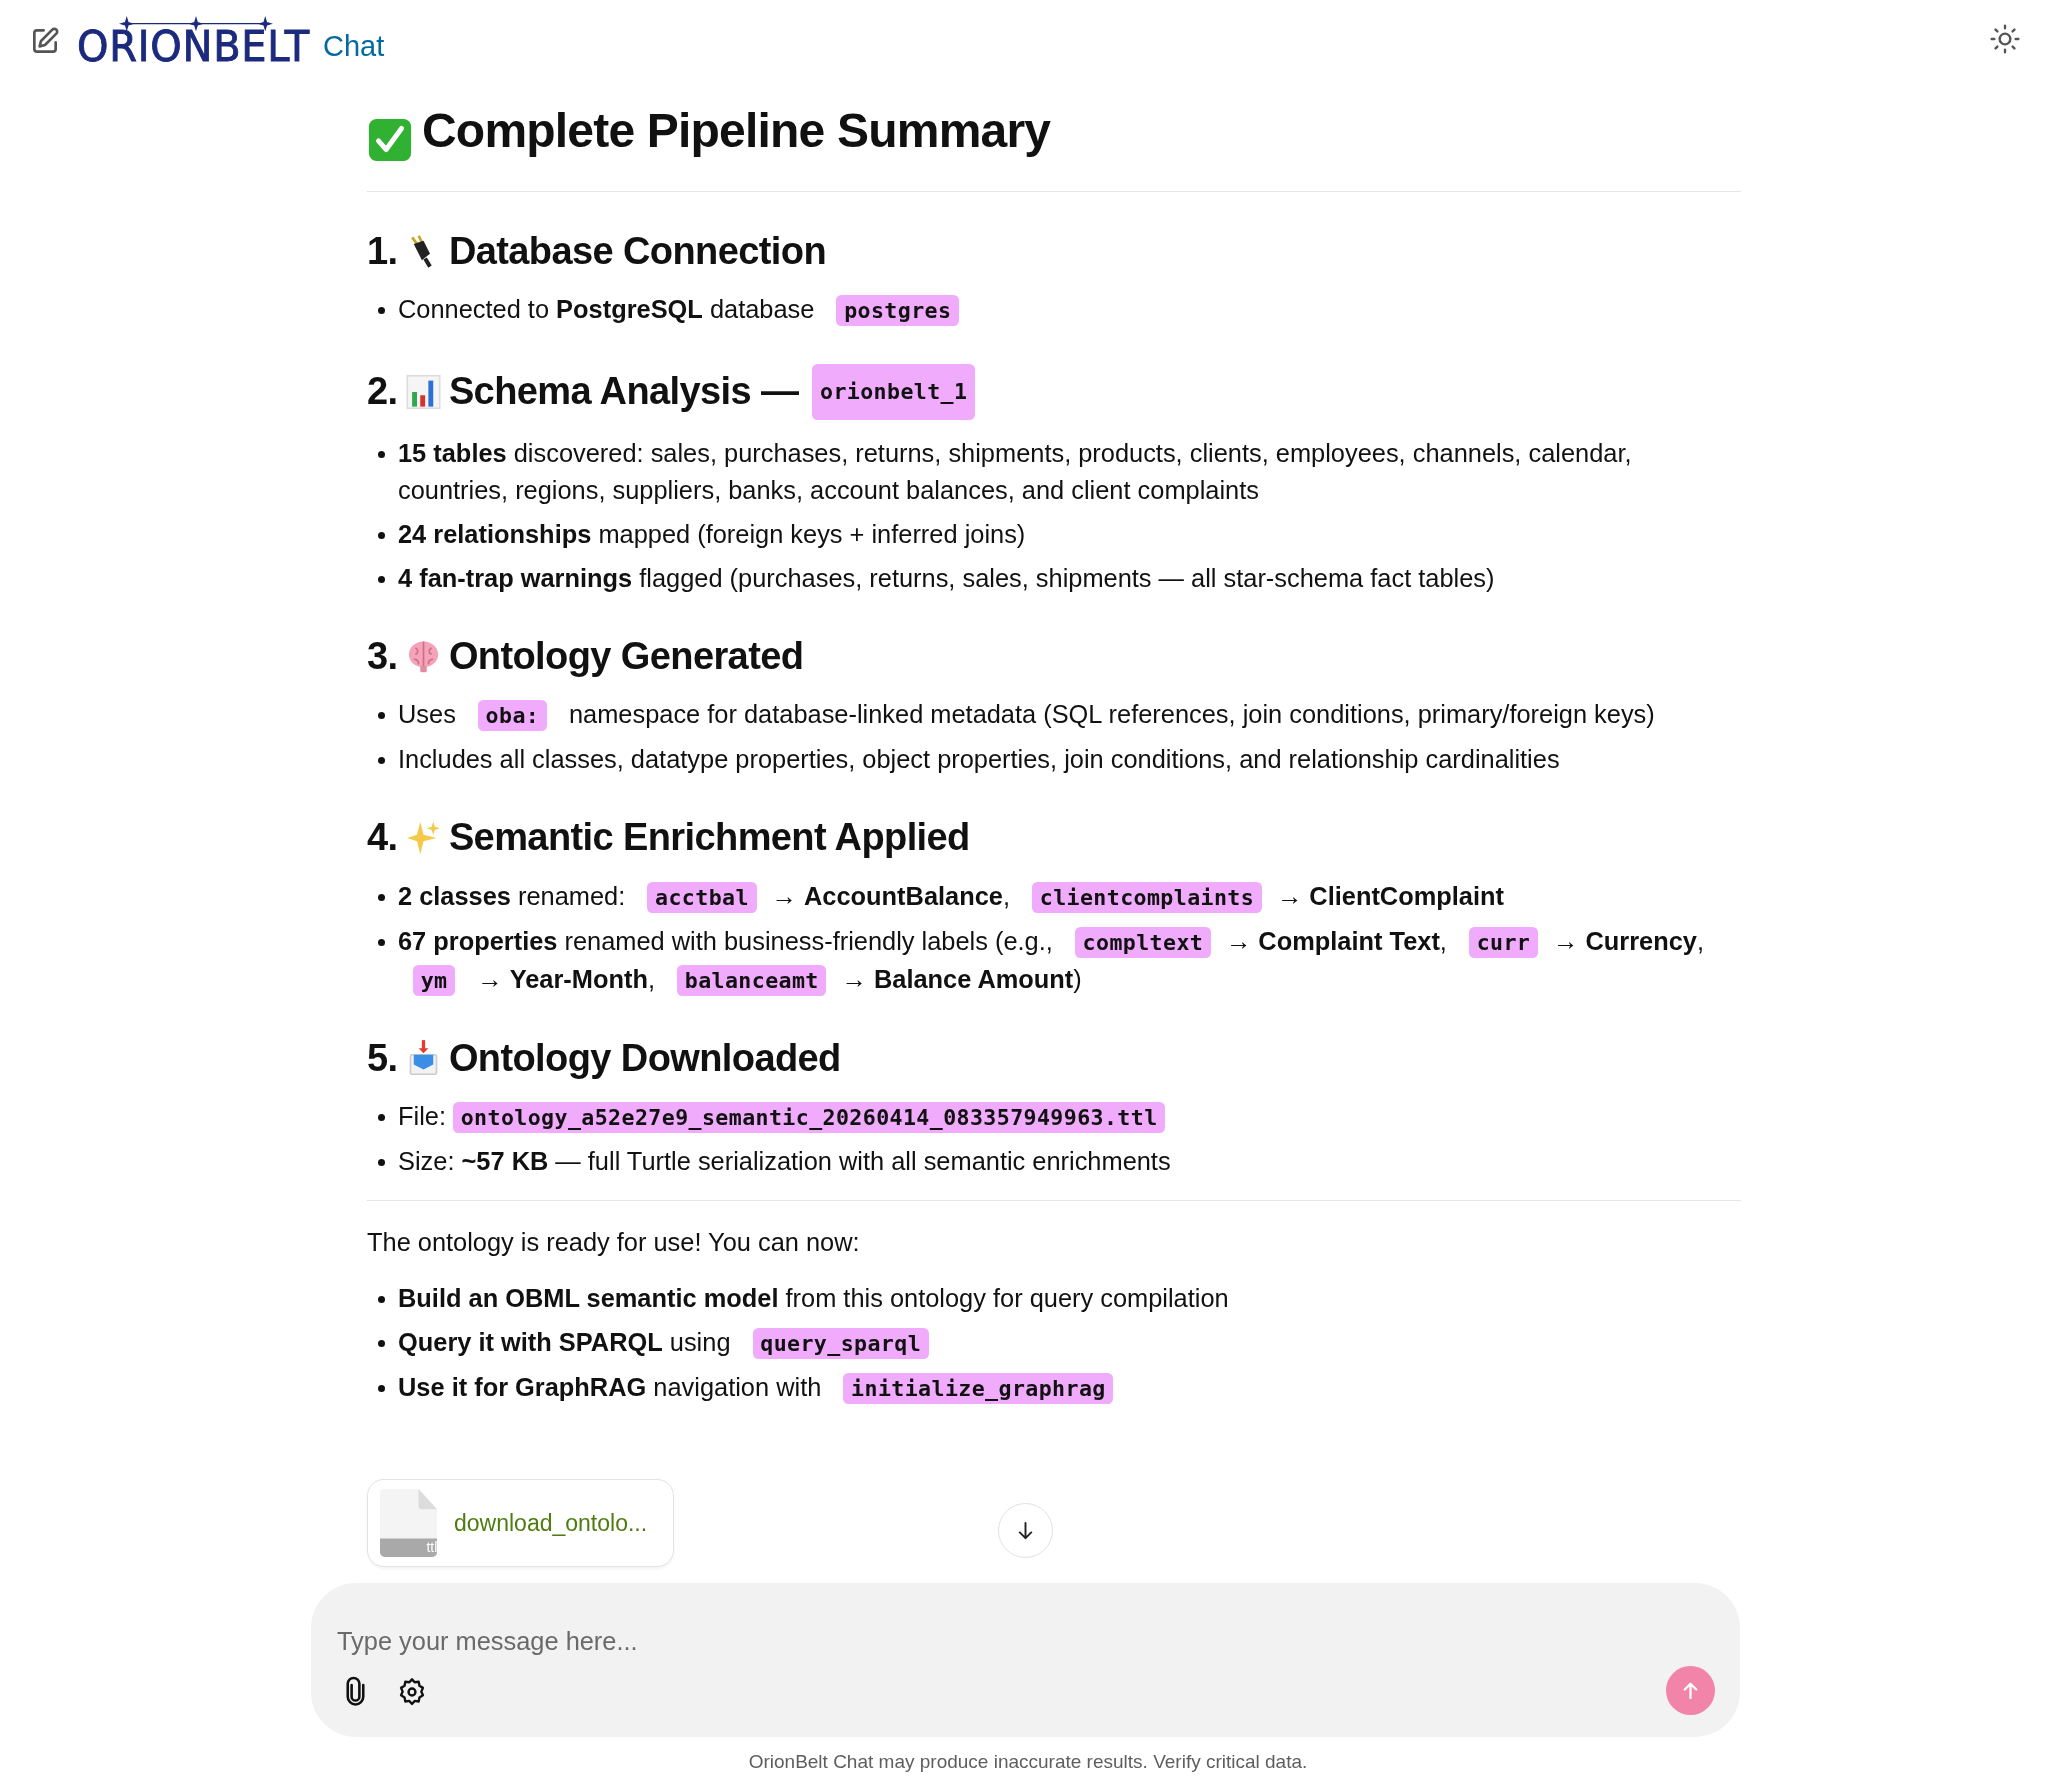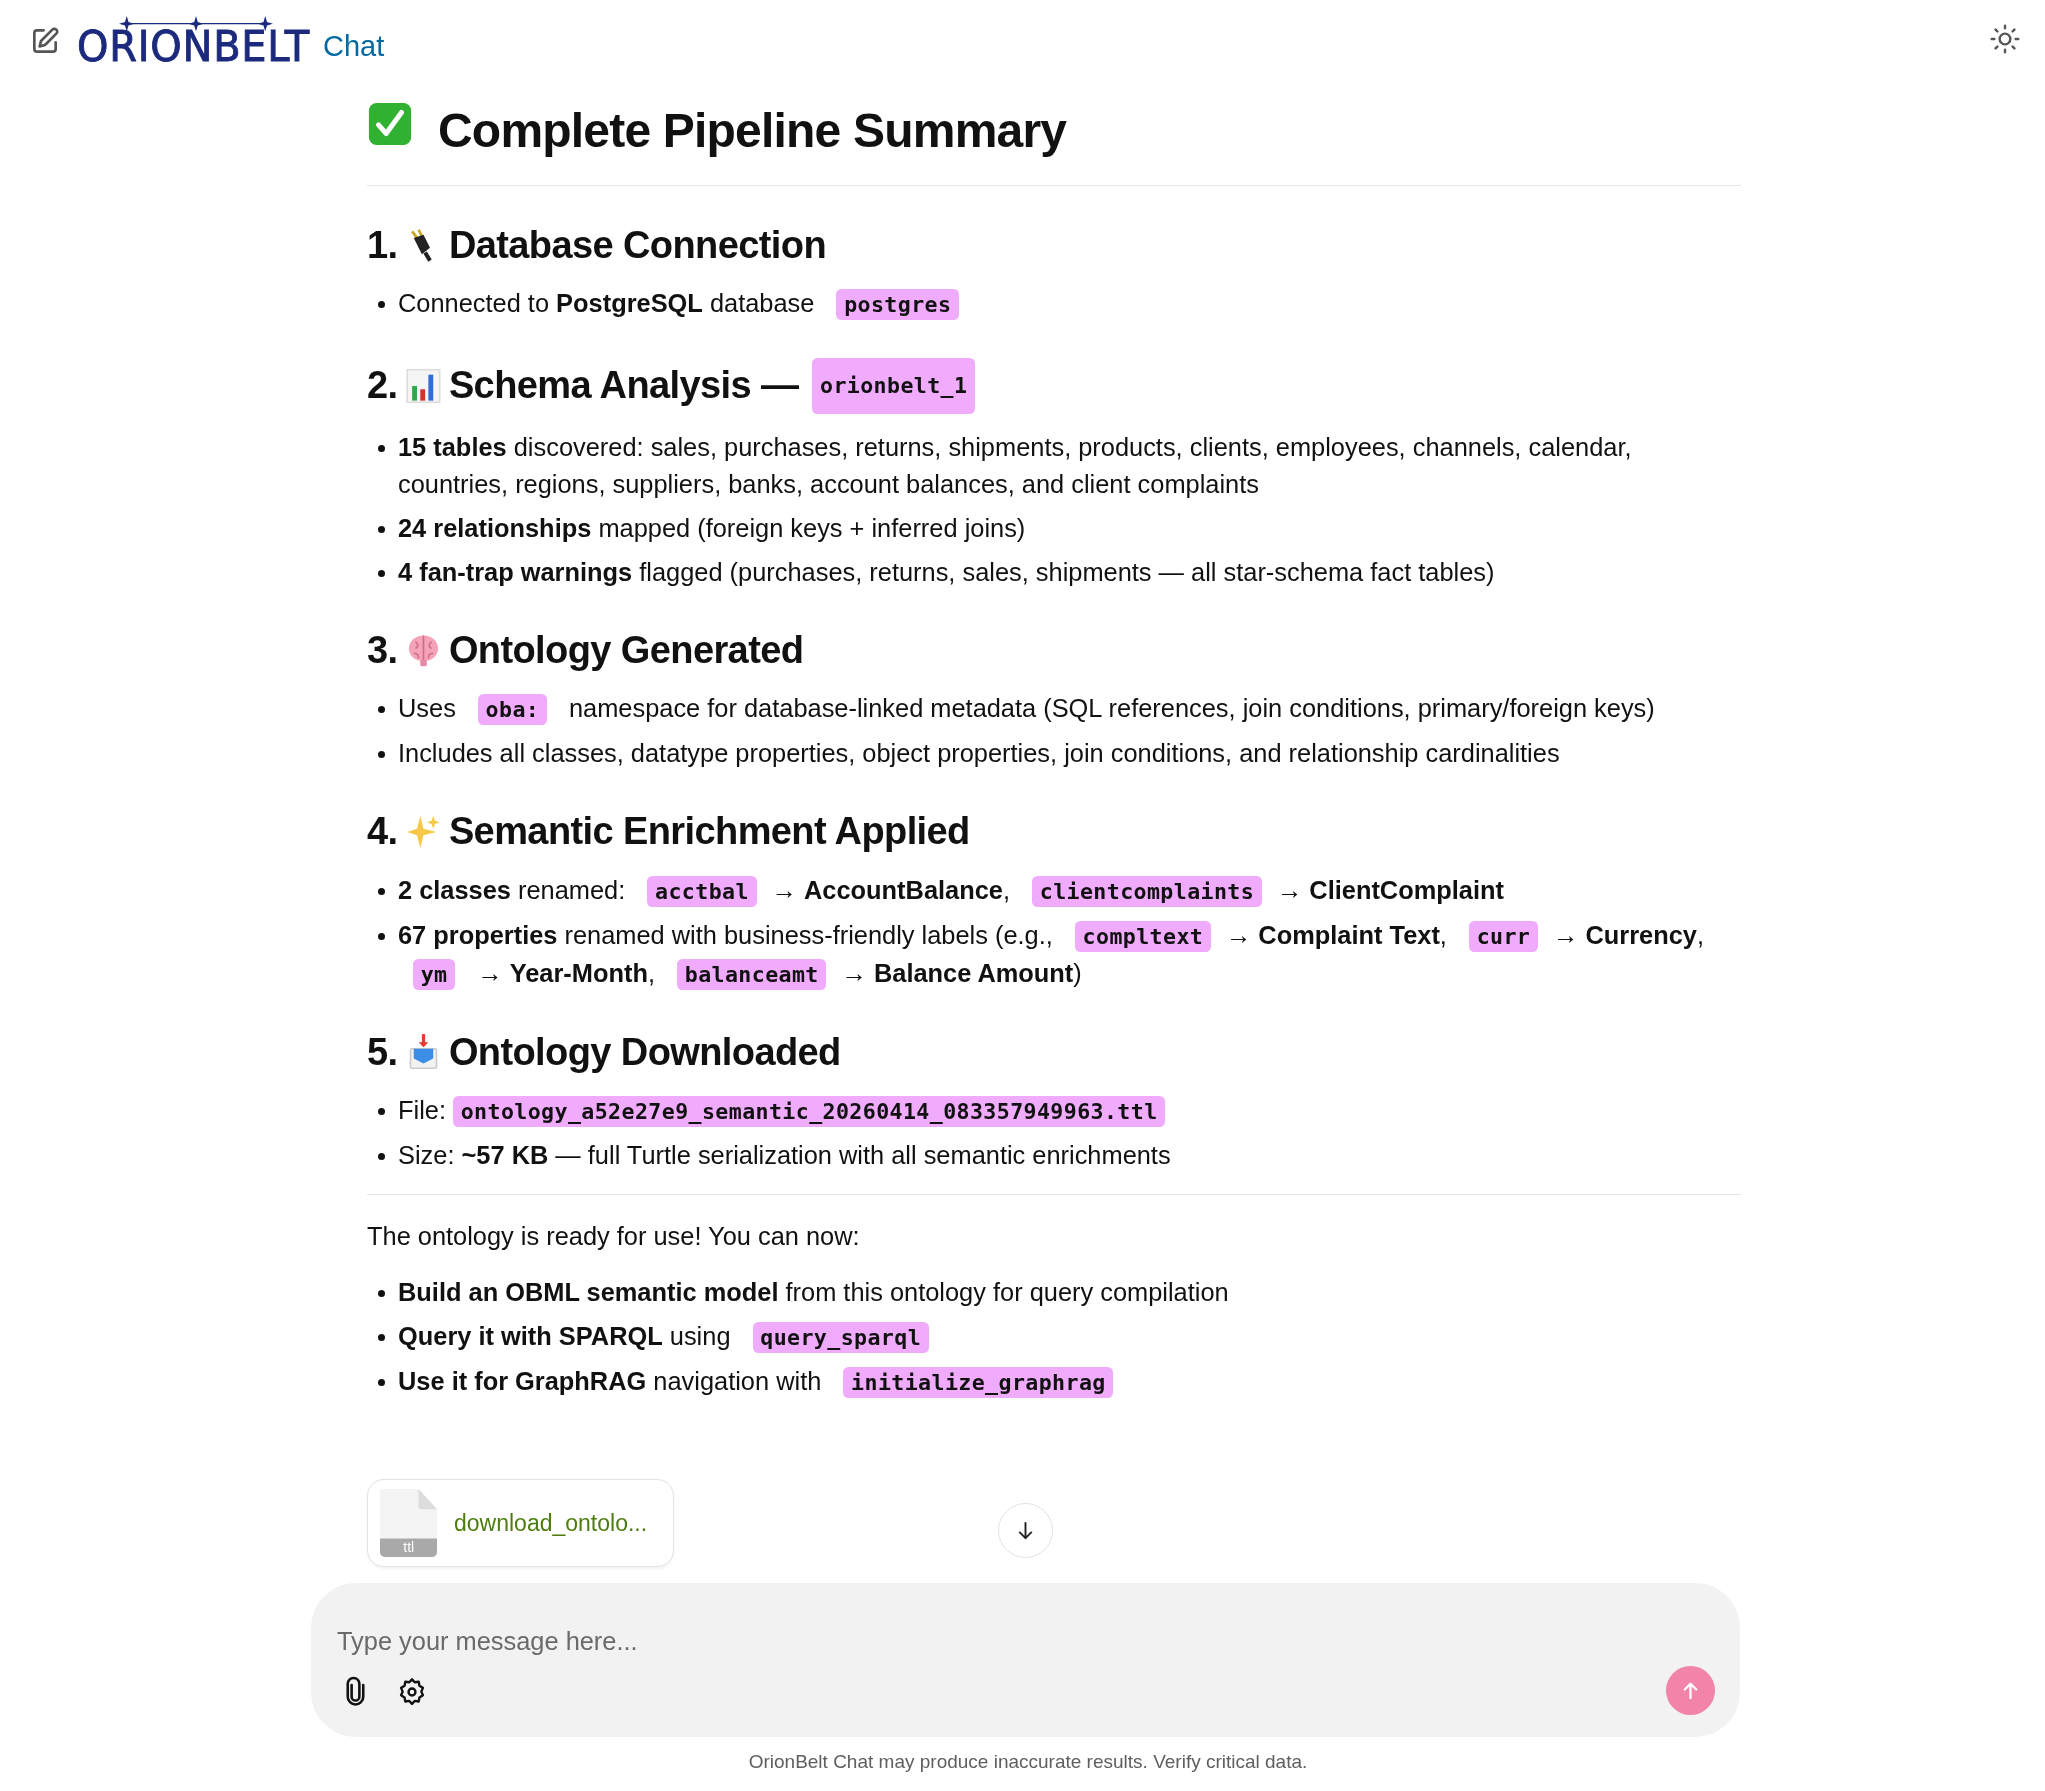--- a/index.html
+++ b/index.html
@@ -11,21 +11,21 @@
   .new-chat { position: absolute; left: 29px; top: 25px; width: 32px; height: 32px; }
   .logo { position: absolute; left: 77px; top: 14px; width: 225px; height: 49px; }
   .logo-text { position: absolute; left: 0; top: 10.8px; font-size: 43px; font-weight: 400; color: #1c2a7e; letter-spacing: 0.8px; font-family: "DejaVu Sans", sans-serif; line-height: 43px; transform: scaleX(0.93); transform-origin: left; -webkit-text-stroke: 0.9px #1c2a7e; }
   .logo-stars { position: absolute; left: 42px; top: 1.5px; width: 154px; height: 15.4px; }
   .app-name { position: absolute; left: 323px; top: 29px; font-size: 29px; color: #0369a1; line-height: 34px; }
   .nav { position: absolute; top: 23px; right: 0; height: 34px; display: flex; align-items: center; }
   .theme-toggle { position: absolute; left: 1989px; top: 23px; width: 32px; height: 32px; }
 
   
   .content { position: absolute; left: 367px; top: 92px; width: 1374px; font-size: 25.4px; line-height: 37px; color: #111; }
-  h1 { font-size: 48px; font-weight: 700; line-height: 77px; letter-spacing: -0.8px; display: flex; align-items: flex-start; gap: 25px; padding-bottom: 16px; border-bottom: 1.5px solid #e5e5e5; }
+  h1 { font-size: 48px; font-weight: 700; line-height: 77px; letter-spacing: -0.8px; display: flex; align-items: center; gap: 9px; padding-bottom: 22px; border-bottom: 1.5px solid #e5e5e5; }
   h2 { font-size: 38px; font-weight: 700; line-height: 49px; letter-spacing: -0.6px; margin-top: 35px; margin-bottom: 15.4px; display: flex; align-items: center; gap: 6.2px; }
   .emoji { display: inline-block; width: 39px; height: 42px; vertical-align: middle; }
   .emoji svg { width: 100%; height: 100%; }
   ul { list-style: none; }
   li { position: relative; padding-left: 31px; margin-bottom: 7px; }
   li::before { content: ""; position: absolute; left: 10.8px; top: 16px; width: 7px; height: 7px; border-radius: 50%; background: #111; }
   b { font-weight: 700; }
   code { font-family: "DejaVu Sans Mono", "Liberation Mono", monospace; font-weight: 700; font-size: 21.6px; background: #f0abfc; border-radius: 5.4px; padding: 3.1px 7.7px; margin: 0 15px; letter-spacing: 0.4px; }
   h2 code { font-size: 21.6px; font-weight: 700; margin-left: 7.7px; }
   hr { border: 0; border-top: 1.5px solid #e5e5e5; margin: 20px 0 23px; }
@@ -184,21 +184,21 @@
   </ul>
 </div>
 
 <div class="attach-card">
   <div class="file-icon">
     <svg viewBox="0 0 74 88" width="57" height="68">
       <path d="M4 0 H50 L74 26 V82 a6 6 0 0 1 -6 6 H6 a6 6 0 0 1 -6 -6 V4 a4 4 0 0 1 4 -4z" fill="#f4f4f4"></path>
       <path d="M50 0 L74 26 H54 a4 4 0 0 1 -4 -4z" fill="#dcdcdc"></path>
       <path d="M0 64 H74 V82 a6 6 0 0 1 -6 6 H6 a6 6 0 0 1 -6 -6z" fill="#a9a9a9"></path>
     </svg>
-    <span style="position:absolute;left:0;top:49px;width:57px;text-align:center;font-size:14px;color:#fff;line-height:18.5px;">ttl</span>
+    <span style="position:absolute;left:0;top:49px;width:57px;text-align:right;font-size:14px;color:#fff;line-height:18.5px;">ttl</span>
   </div>
   <span class="file-name">download_ontolo...</span>
 </div>
 
 <div class="scroll-down">
   <svg viewBox="0 0 24 24" width="23" height="23" fill="none" stroke="#222" stroke-width="2" stroke-linecap="round" stroke-linejoin="round">
     <path d="M12 4v16M6 14l6 6 6-6"></path>
   </svg>
 </div>
 

